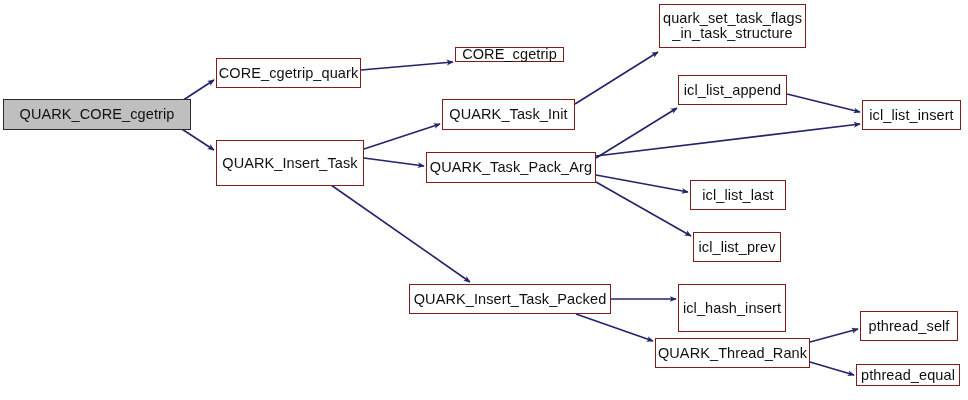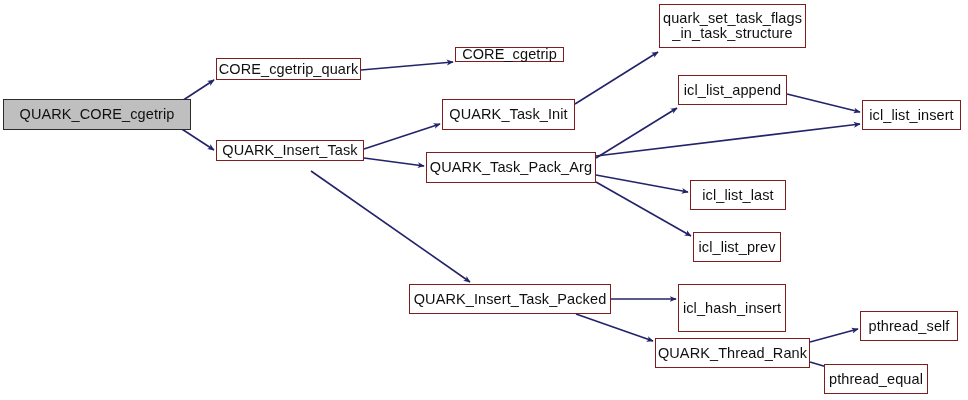--- a/index.html
+++ b/index.html
@@ -70,30 +70,30 @@
       <line x1="596" y1="175" x2="688" y2="192" stroke="#232369" stroke-width="1.6" marker-end="url(#arrowhead)"></line>
       <line x1="596" y1="182" x2="691" y2="236" stroke="#232369" stroke-width="1.6" marker-end="url(#arrowhead)"></line>
       <line x1="787" y1="94" x2="860" y2="112" stroke="#232369" stroke-width="1.6" marker-end="url(#arrowhead)"></line>
       <line x1="611" y1="299" x2="676" y2="299" stroke="#232369" stroke-width="1.6" marker-end="url(#arrowhead)"></line>
       <line x1="576" y1="314" x2="653" y2="341" stroke="#232369" stroke-width="1.6" marker-end="url(#arrowhead)"></line>
       <line x1="810" y1="342" x2="858" y2="329" stroke="#232369" stroke-width="1.6" marker-end="url(#arrowhead)"></line>
       <line x1="810" y1="362" x2="854" y2="375" stroke="#232369" stroke-width="1.6" marker-end="url(#arrowhead)"></line>
     </svg>
   <div id="nodes">
       <div class="node root" style="left: 3px; top: 99px; width: 188px; height: 31px; text-align: right;"><span class="lbl">QUARK_CORE_cgetrip</span></div>
-      <div class="node" style="left: 216px; top: 58px; width: 145px; height: 22px;"><span class="lbl">CORE_cgetrip_quark</span></div>
-      <div class="node" style="left: 216px; top: 140px; width: 148px; height: 21px;"><span class="lbl">QUARK_Insert_Task</span></div>
+      <div class="node" style="left: 216px; top: 58px; width: 145px; height: 30px;"><span class="lbl">CORE_cgetrip_quark</span></div>
+      <div class="node" style="left: 216px; top: 140px; width: 148px; height: 46px;"><span class="lbl">QUARK_Insert_Task</span></div>
       <div class="node" style="left: 455px; top: 47px; width: 109px; height: 15px;"><span class="lbl">CORE_cgetrip</span></div>
       <div class="node" style="left: 442px; top: 99px; width: 133px; height: 31px;"><span class="lbl">QUARK_Task_Init</span></div>
       <div class="node" style="left: 426px; top: 152px; width: 170px; height: 31px;"><span class="lbl">QUARK_Task_Pack_Arg</span></div>
       <div class="node" style="left: 659px; top: 4px; width: 147px; height: 44px;"><span class="lbl">quark_set_task_flags
 _in_task_structure</span></div>
       <div class="node" style="left: 678px; top: 75px; width: 109px; height: 30px;"><span class="lbl">icl_list_append</span></div>
       <div class="node" style="left: 862px; top: 100px; width: 99px; height: 30px;"><span class="lbl">icl_list_insert</span></div>
       <div class="node" style="left: 690px; top: 180px; width: 96px; height: 30px;"><span class="lbl">icl_list_last</span></div>
       <div class="node" style="left: 693px; top: 232px; width: 88px; height: 30px; justify-content: center;"><span class="lbl">icl_list_prev</span></div>
       <div class="node" style="left: 409px; top: 284px; width: 202px; height: 30px;"><span class="lbl">QUARK_Insert_Task_Packed</span></div>
       <div class="node" style="left: 678px; top: 284px; width: 108px; height: 48px;"><span class="lbl">icl_hash_insert</span></div>
       <div class="node" style="left: 655px; top: 338px; width: 155px; height: 30px;"><span class="lbl">QUARK_Thread_Rank</span></div>
       <div class="node" style="left: 860px; top: 311px; width: 98px; height: 30px;"><span class="lbl">pthread_self</span></div>
-      <div class="node" style="left: 824px; top: 364px; width: 104px; height: 30px;"><span class="lbl">pthread_equal</span></div>
+      <div class="node" style="left: 856px; top: 364px; width: 104px; height: 22px;"><span class="lbl">pthread_equal</span></div>
     </div>
 </div>
 
 </body></html>

